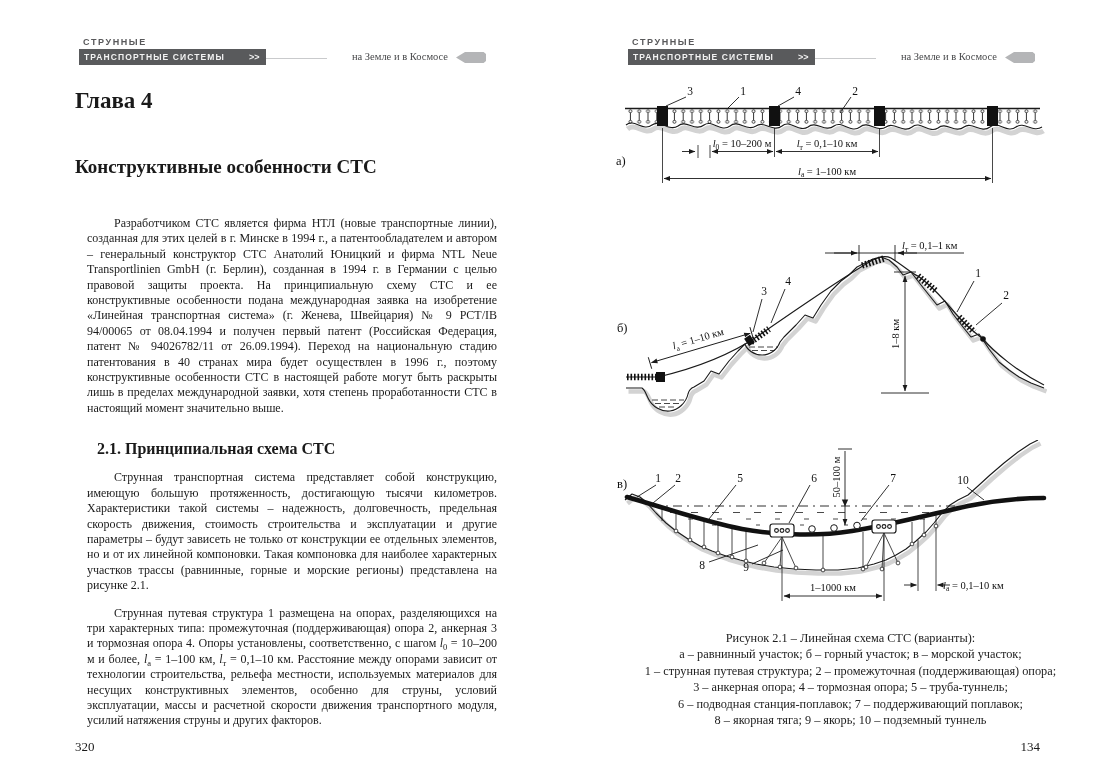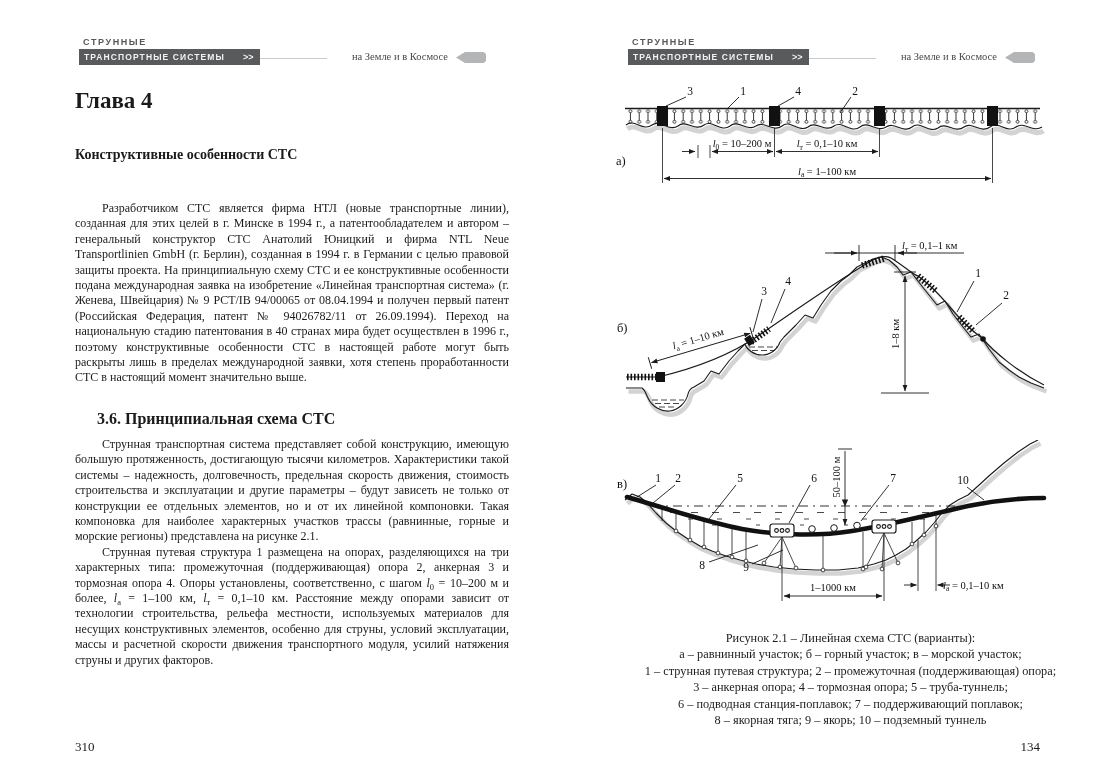--- a/index.html
+++ b/index.html
@@ -7,32 +7,32 @@
           font-family:"Liberation Serif","DejaVu Serif",serif;color:#1a1a1a;padding-left:14px;}
 
   
   .page-header{position:absolute;top:37px;width:407px;display:flex;align-items:flex-end;}
   .hdr-left{left:79px;} .hdr-right{left:628px;}
   .brand{display:flex;flex-direction:column;}
   .brand-top{font-family:"Liberation Sans",sans-serif;font-size:9px;font-weight:bold;
              letter-spacing:1.6px;color:#58585a;padding-left:4px;margin-bottom:2px;}
   .brand-box{background:#595a5c;color:#f2f2f2;font-family:"Liberation Sans",sans-serif;
              font-size:8.5px;font-weight:bold;letter-spacing:1.1px;padding:3px 7px 3px 5px;
-             display:flex;gap:18px;align-items:center;}
+             display:flex;gap:24px;align-items:center;}
   .brand-box .chev{letter-spacing:0;font-size:9px;}
   .hrule{flex:1;height:1px;background:#c9cacc;margin:0 9px 6px 0;}
   .tagline{font-size:10.5px;color:#48494b;margin:0 8px 3px 16px;white-space:nowrap;}
   .tag-arrow{width:30px;height:11px;background:#b4b5b7;margin-bottom:2px;
              clip-path:polygon(0 50%,30% 0,92% 0,100% 18%,100% 82%,92% 100%,30% 100%);}
 
   
   .textcol{position:absolute;left:75px;top:88px;width:434px;}
   .chapter{font-size:23px;font-weight:bold;margin:0;}
-  .page-title{font-size:14px;font-weight:bold;margin:33px 0 0 0;}
-  .textcol p{margin:0;font-size:12px;line-height:15.4px;text-align:justify;text-indent:27px;}
+  .page-title{font-size:19px;font-weight:bold;margin:42px 0 0 0;}
+  .textcol p{margin:12px;font-size:12px;line-height:15.4px;text-align:justify;text-indent:27px;}
   .p-first{margin-top:38px !important;}
   .section-h{font-size:16px;font-weight:bold;margin:24px 0 9px 22px;}
   .textcol p i{font-style:italic;}
   .textcol p sub{font-size:8.5px;line-height:0;}
 
   
   svg{display:block;position:absolute;left:612px;}
   .fig-a{top:84px;} .fig-b{top:222px;} .fig-c{top:440px;}
   svg text{fill:#111;font-family:"Liberation Serif","DejaVu Serif",serif;}
   .callout{font-size:11.5px;}
@@ -75,21 +75,21 @@
     </div>
     <div class="hrule"></div>
     <div class="tagline">на Земле и в Космосе</div>
     <div class="tag-arrow"></div>
   </div>
 
   <div class="textcol">
     <h1 class="chapter">Глава 4</h1>
     <h2 class="page-title">Конструктивные особенности СТС</h2>
     <p class="p-first">Разработчиком СТС является фирма НТЛ (новые транспортные линии), созданная для этих целей в г. Минске в 1994 г., а патентообладателем и автором – генеральный конструктор СТС Анатолий Юницкий и фирма NTL Neue Transportlinien GmbH (г. Берлин), созданная в 1994 г. в Германии с целью правовой защиты проекта. На принципиальную схему СТС и ее конструктивные особенности подана международная заявка на изобретение «Линейная транспортная система» (г. Женева, Швейцария) № 9 PCT/IB 94/00065 от 08.04.1994 и получен первый патент (Российская Федерация, патент № 94026782/11 от 26.09.1994). Переход на национальную стадию патентования в 40 странах мира будет осуществлен в 1996 г., поэтому конструктивные особенности СТС в настоящей работе могут быть раскрыты лишь в пределах международной заявки, хотя степень проработанности СТС в настоящий момент значительно выше.</p>
-    <h3 class="section-h">3.6. Принципиальная схема СТС</h3>
+    <h3 class="section-h">2.1. Принципиальная схема СТС</h3>
     <p>Струнная транспортная система представляет собой конструкцию, имеющую большую протяженность, достигающую тысячи километров. Характеристики такой системы – надежность, долговечность, предельная скорость движения, стоимость строительства и эксплуатации и другие параметры – будут зависеть не только от конструкции ее отдельных элементов, но и от их линейной компоновки. Такая компоновка для наиболее характерных участков трассы (равнинные, горные и морские регионы) представлена на рисунке 2.1.</p>
     <p><span>Струнная путевая структура 1 размещена на опорах, разделяющихся на три характерных типа: промежуточная (поддерживающая) опора 2, анкерная 3 и тормозная опора 4. Опоры установлены, соответственно, с шагом </span><i>l</i><sub>0</sub><span> = 10–200 м и более, </span><i>l</i><sub>а</sub><span> = 1–100 км, </span><i>l</i><sub>т</sub><span> = 0,1–10 км. Расстояние между опорами зависит от технологии строительства, рельефа местности, используемых материалов для несущих конструктивных элементов, особенно для струны, условий эксплуатации, массы и расчетной скорости движения транспортного модуля, усилий натяжения струны и других факторов.</span></p>
   </div>
 
   <svg class="fig-a" width="435" height="118" viewBox="0 0 435 118">
     <defs>
       <marker id="arrA" viewBox="0 0 10 10" refX="9.5" refY="5" markerWidth="9" markerHeight="7" orient="auto-start-reverse">
         <path d="M0,1.2 L10,5 L0,8.8 Z" fill="#1a1a1a"></path>
       </marker>
       <pattern id="postsA" x="14" y="24" width="8.8" height="17" patternUnits="userSpaceOnUse">
@@ -322,16 +322,16 @@
 
   <div class="fig-caption">
     <div>Рисунок 2.1 – Линейная схема СТС (варианты):</div>
     <div>а – равнинный участок; б – горный участок; в – морской участок;</div>
     <div>1 – струнная путевая структура; 2 – промежуточная (поддерживающая) опора;</div>
     <div>3 – анкерная опора; 4 – тормозная опора; 5 – труба-туннель;</div>
     <div>6 – подводная станция-поплавок; 7 – поддерживающий поплавок;</div>
     <div>8 – якорная тяга; 9 – якорь; 10 – подземный туннель</div>
   </div>
 
-  <div class="folio folio-left">310</div>
+  <div class="folio folio-left">320</div>
   <div class="folio folio-right">134</div>
 
 </div>
 
 </body></html>

